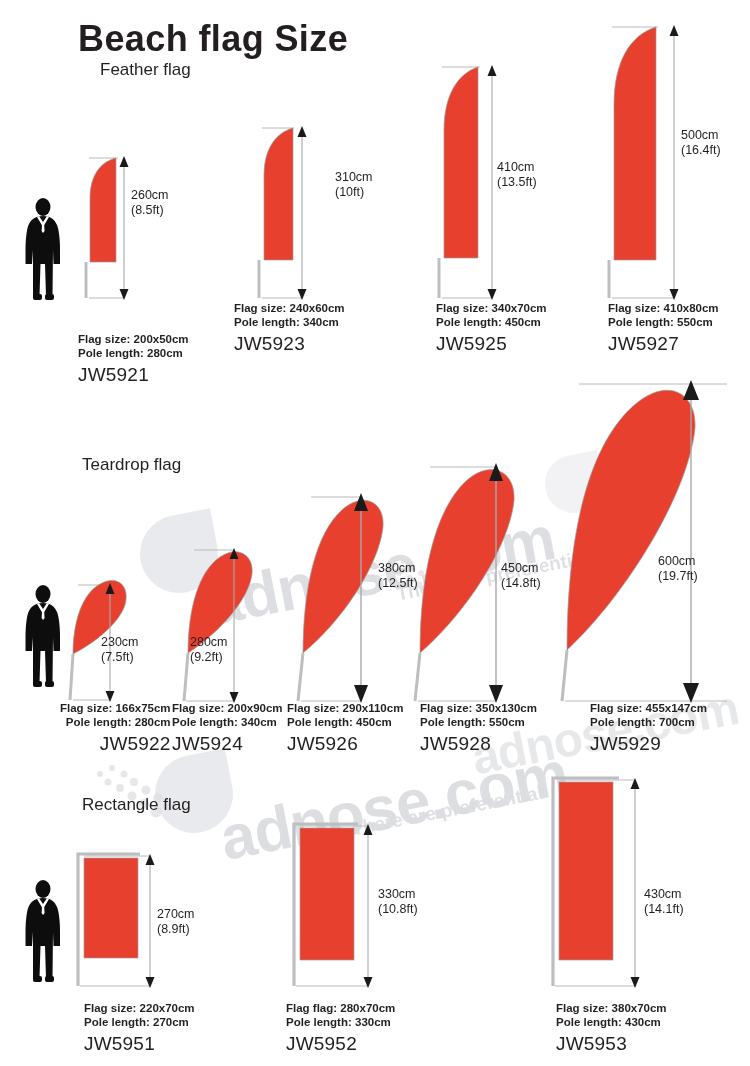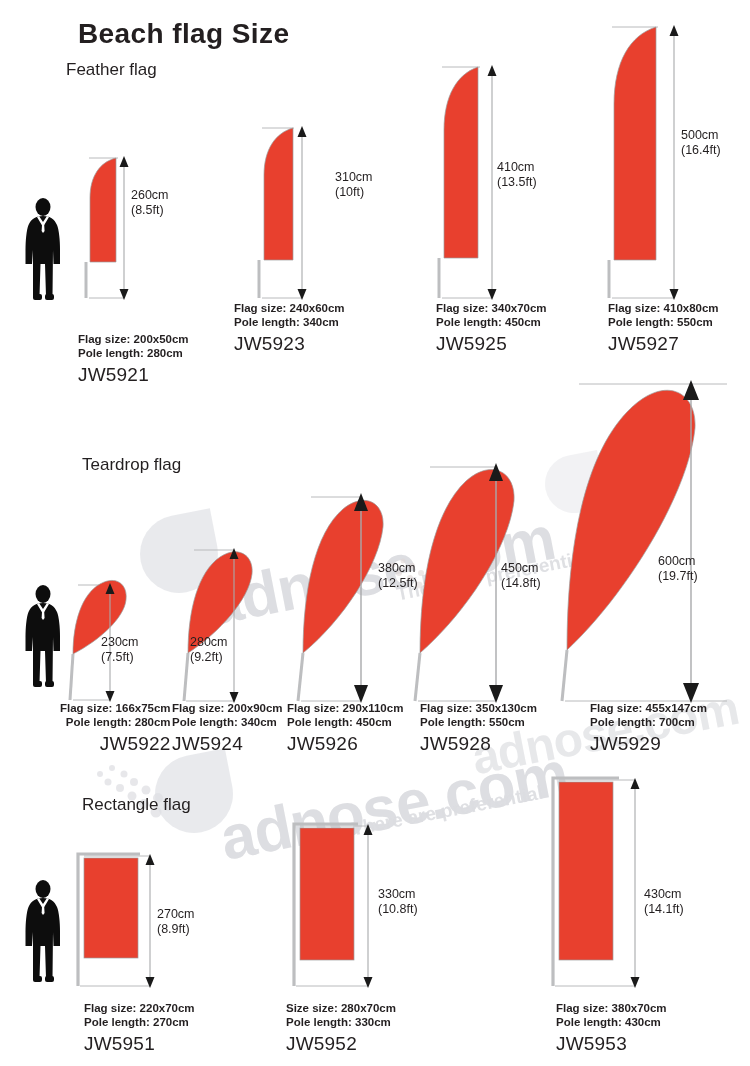--- a/index.html
+++ b/index.html
@@ -39,21 +39,21 @@
     border-radius: 50% 0 50% 50%;
     background: #e2e3e7;
     opacity: .75;
     transform: rotate(-11deg);
   }
   .wm-dots { opacity: .75; }
 
   
   .title {
     position: absolute;
-    font-size: 28px;
+    font-size: 36px;
     font-weight: 700;
     letter-spacing: .4px;
     color: #231f20;
     z-index: 4;
   }
   .sect-title {
     position: absolute;
     font-size: 17px;
     font-weight: 400;
     color: #231f20;
@@ -146,21 +146,21 @@
       <circle cx="34" cy="30" r="3.5"></circle>
         <circle cx="46" cy="25" r="3.5"></circle>
         <circle cx="44" cy="37" r="4"></circle>
       <circle cx="56" cy="32" r="4"></circle>
     </g>
   </svg>
 </div>
 
 <div class="title" style="left:78px; top:18px;">Beach flag Size</div>
 
-<div class="sect-title" style="left:66px; top:60px;text-align:right;">Feather flag</div>
+<div class="sect-title" style="left:100px; top:60px;text-align:right;">Feather flag</div>
 
 <div class="sect-title" style="left:82px; top:455px;">Teardrop flag</div>
 
 <div class="sect-title" style="left:82px; top:795px;">Rectangle flag</div>
 
 <svg class="person" style="left:14px; top:198px;" width="58" height="105" viewBox="0 0 58 105">
   <g fill="#0d0d0d">
     <ellipse cx="29" cy="9" rx="7.5" ry="9"></ellipse>
     <path d="M29 18 C22 18 17 21 14.5 27 C12.5 32 11.5 42 11.5 52 L11.5 66 L18 66 L19 52 L19 98 L25.5 98 L26.5 66 L31 66 L32 98 L38.5 98 L39 52 L39.5 66 L46 66 L46 52 C46 42 45 32 43 27 C40.5 21 36 18 29 18 Z"></path>
     <path d="M23 19 L29 29 L35 19 L33 18 L29 24 L25 18 Z" fill="#fff"></path>
@@ -413,21 +413,21 @@
     <line x1="82" y1="14" x2="82" y2="162" stroke="#a8a9ab" stroke-width="1.1"></line>
     <polygon points="82,6 77.5,17 86.5,17" fill="#1a1a1a"></polygon>
     <polygon points="82,170 77.5,159 86.5,159" fill="#1a1a1a"></polygon>
   </svg>
 </div>
 <div class="dim-label" style="left:378px; top:887px;">
   <div>330cm</div>
   <div>(10.8ft)</div>
 </div>
 <div class="caption" style="left:286px; top:1001px;">
-  <div class="cap-line">Size size: 280x70cm</div>
+  <div class="cap-line">Flag flag: 280x70cm</div>
   <div class="cap-line">Pole length: 330cm</div>
   <div class="cap-code">JW5952</div>
 </div>
 
 <div class="flag-group" style="left:545px; top:772px; width:130px; height:216px;">
   <svg class="flag-art" width="130" height="216" viewBox="0 0 130 216">
     <path d="M8 214 L8 6 L74 6" fill="none" stroke="#bdbec0" stroke-width="3.2"></path>
     <line x1="10" y1="214" x2="90" y2="214" stroke="#b9babc" stroke-width="1"></line>
     <line x1="14" y1="8" x2="90" y2="8" stroke="#b9babc" stroke-width="1"></line>
     <rect x="14" y="10" width="54" height="178" fill="#E8402E" stroke="#9b9b9b" stroke-width=".7"></rect>

